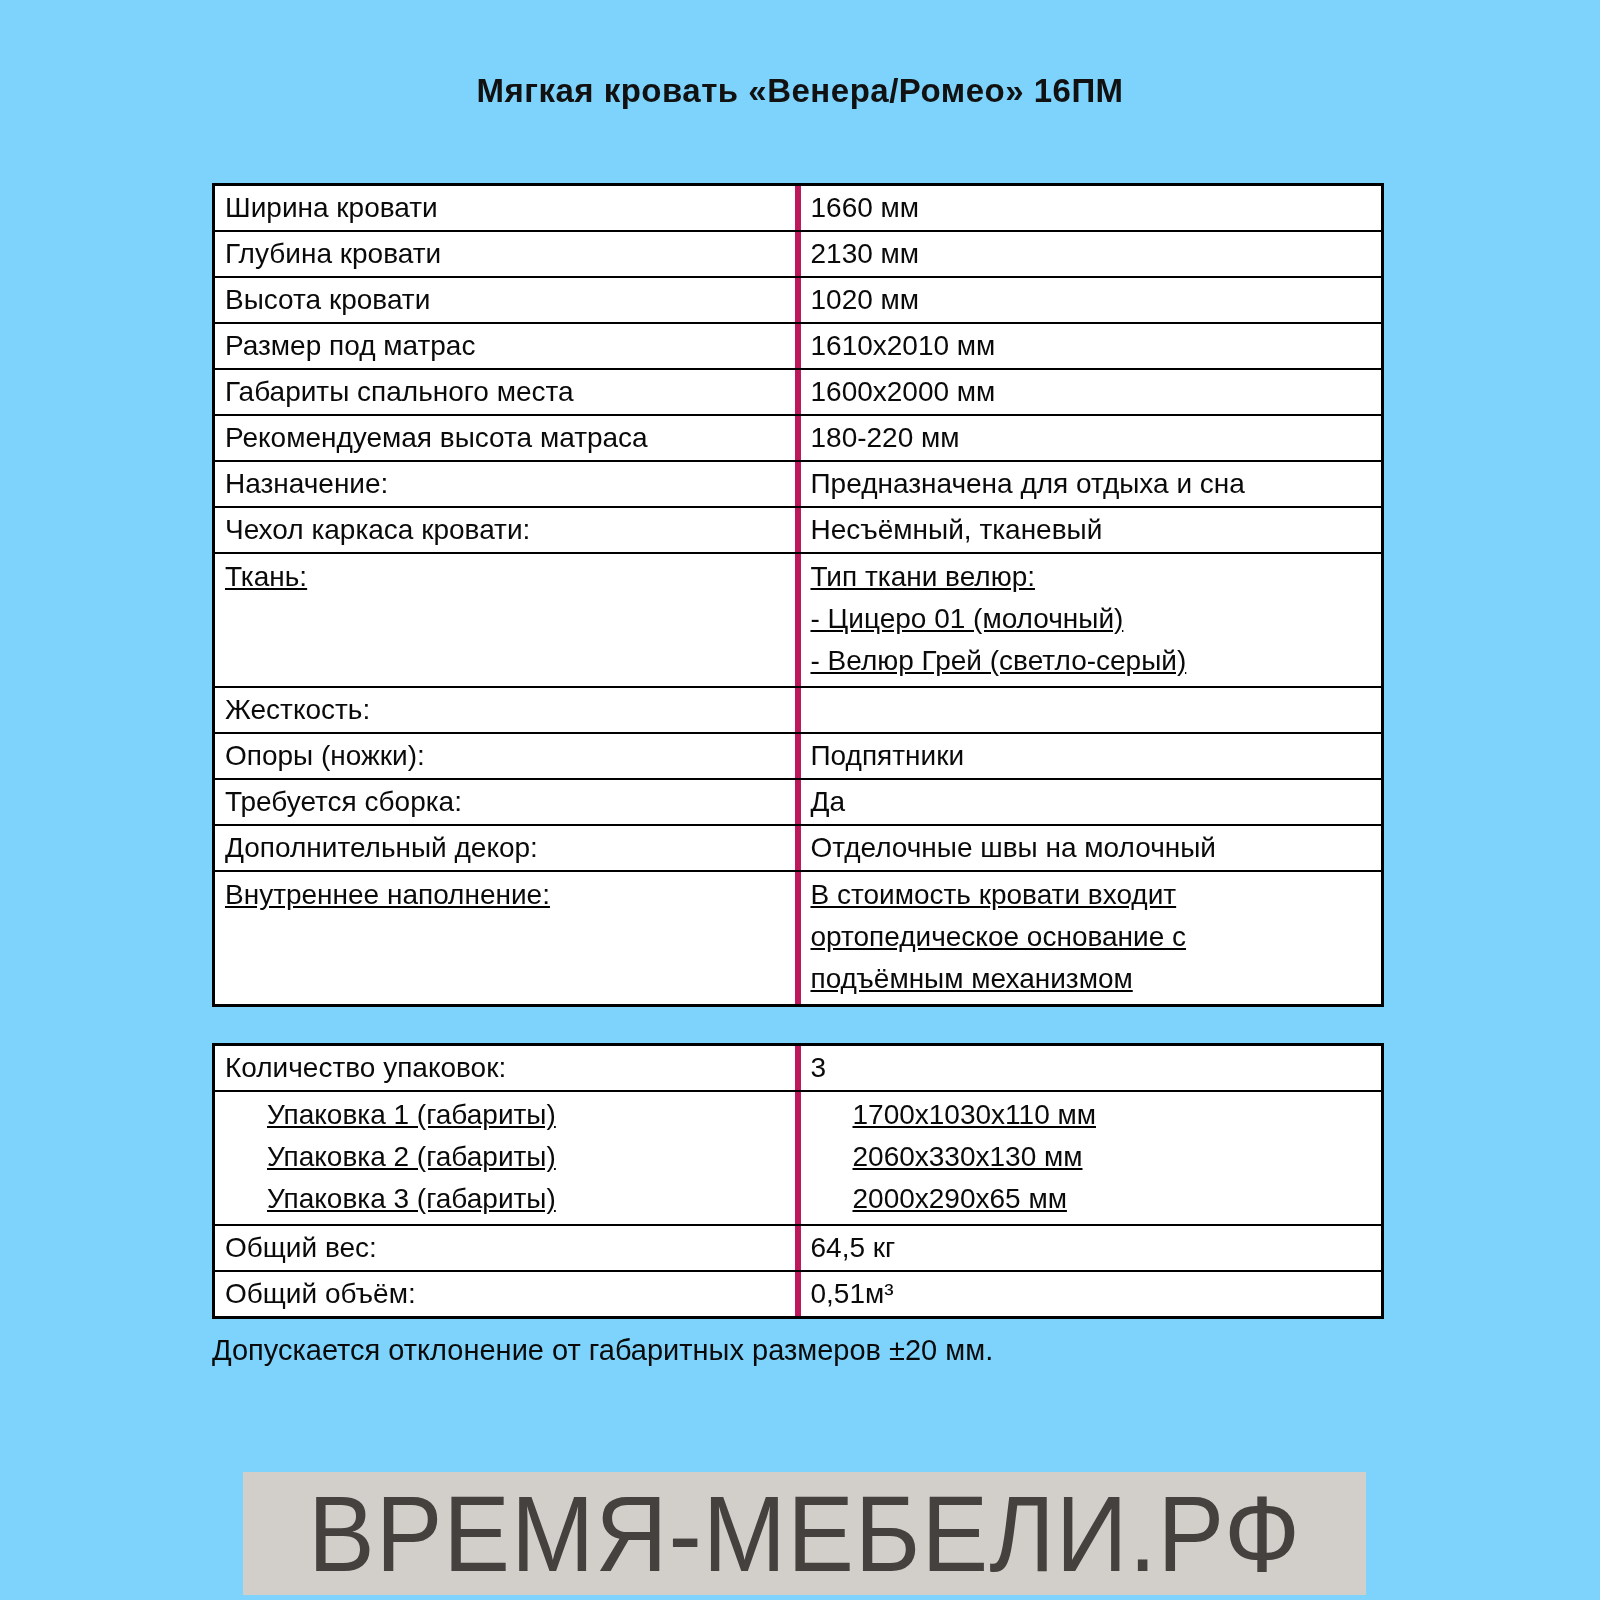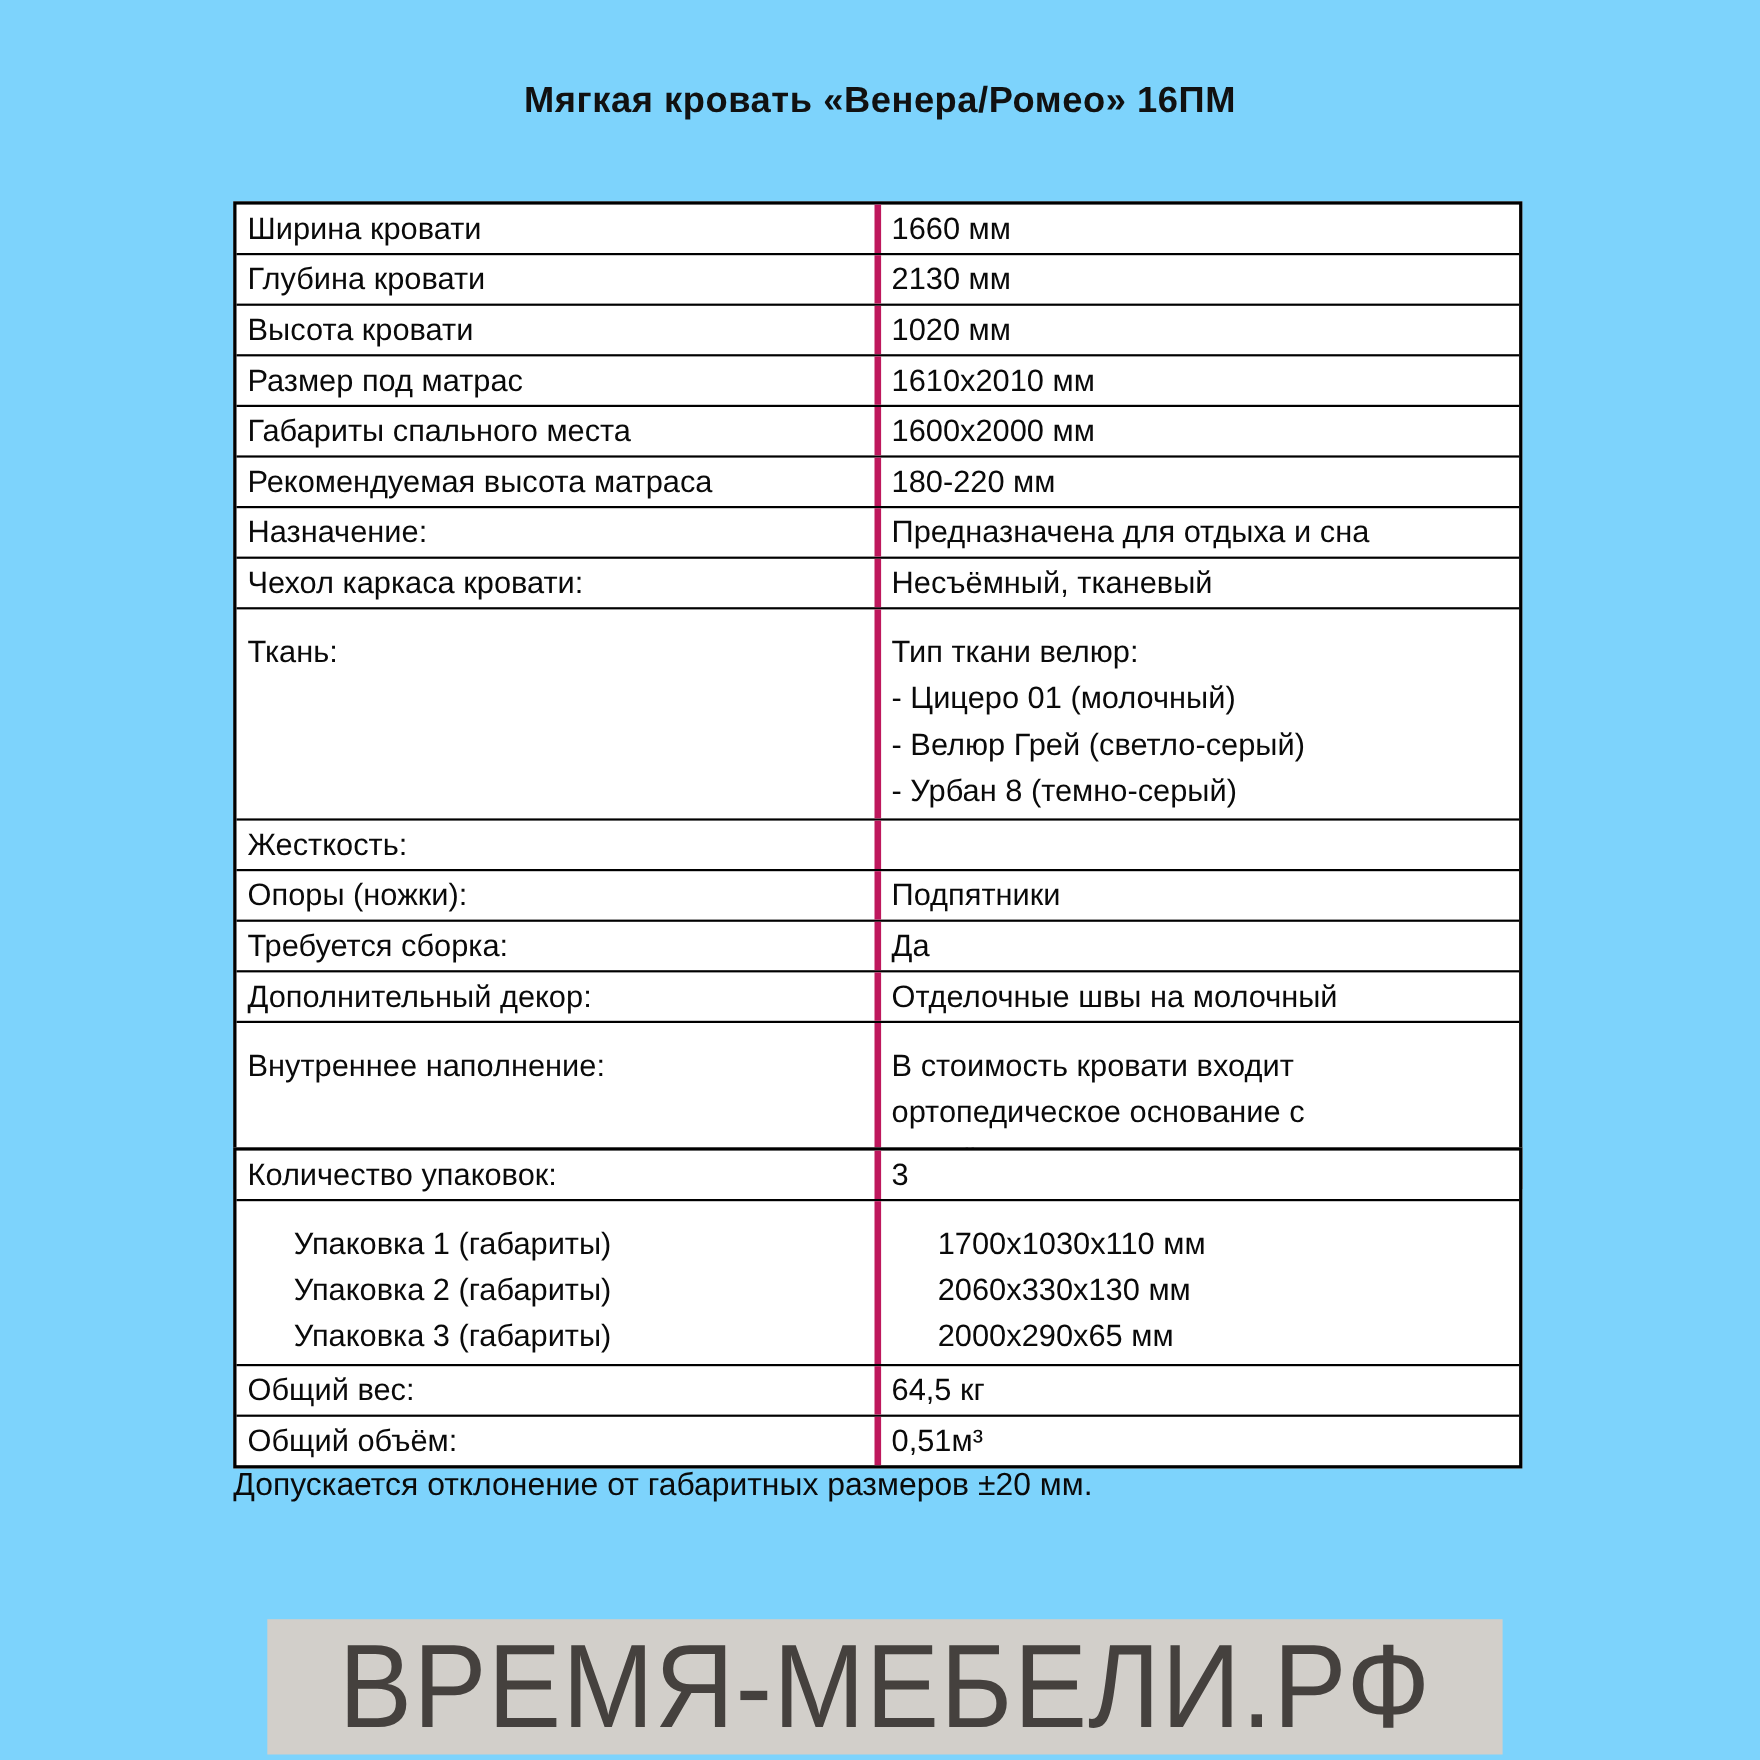--- a/index.html
+++ b/index.html
@@ -54,21 +54,21 @@
     width: 49.7%;
     padding-left: 9px;
   }
   .cell .line {
     height: 42px;
     line-height: 42px;
     font-size: 28px;
     white-space: nowrap;
     color: #0a0a0a;
   }
-  .multi .cell { padding-top: 18px; padding-bottom: 4px; }
+  .multi .cell { padding-top: 2px; padding-bottom: 4px; text-decoration: underline; }
   .indent .line { padding-left: 42px; }
   .note {
     position: absolute;
     left: 212px;
     top: 1334px;
     font-size: 29px;
     color: #0a0a0a;
   }
   .footer-banner {
     position: absolute;
@@ -162,21 +162,20 @@
         </div>
       </div>
       <div class="trow multi">
         <div class="cell label-cell">
           <div class="line">Ткань:</div>
         </div>
         <div class="cell value-cell">
           <div class="line">Тип ткани велюр:</div>
           <div class="line">- Цицеро 01 (молочный)</div>
           <div class="line">- Велюр Грей (светло-серый)</div>
-          <div class="line">- Урбан 8 (темно-серый)</div>
         </div>
       </div>
       <div class="trow">
         <div class="cell label-cell">
           <div class="line">Жесткость:</div>
         </div>
       </div>
       <div class="trow">
         <div class="cell label-cell">
           <div class="line">Опоры (ножки):</div>

